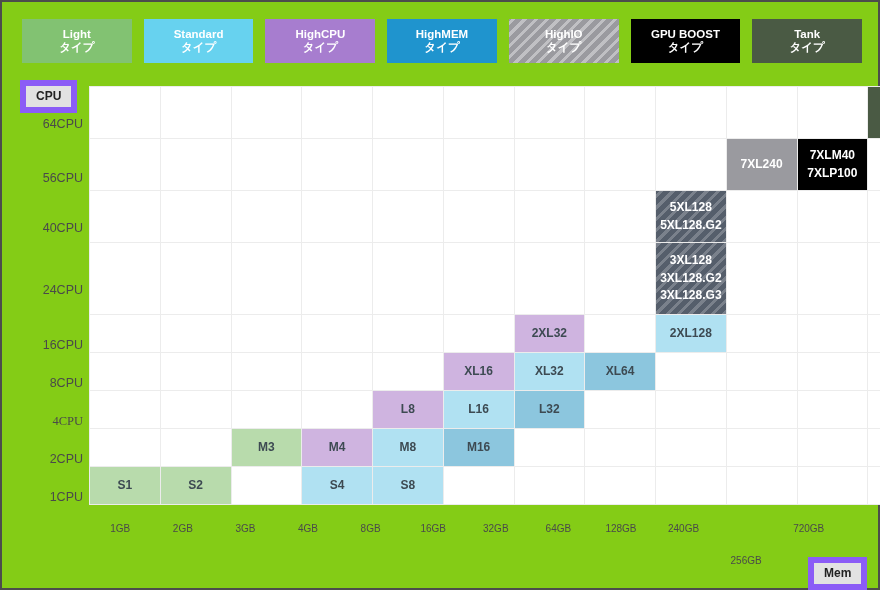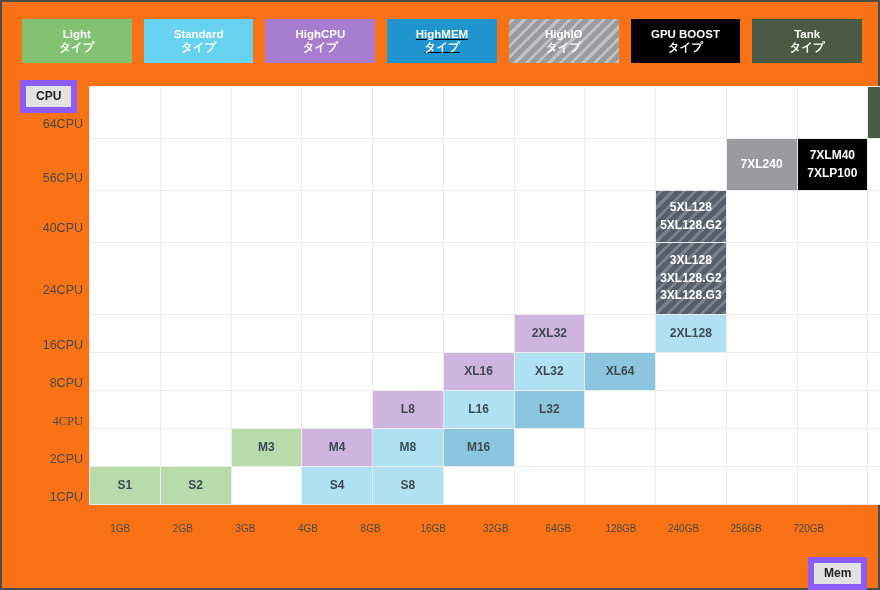--- a/index.html
+++ b/index.html
@@ -7,21 +7,21 @@
   body {
     width: 880px; height: 590px;
     background: #ffffff;
     font-family: "Liberation Sans", sans-serif;
     overflow: hidden;
   }
   #frame {
     position: relative;
     width: 880px; height: 590px;
     border: 2px solid #4c4c4c;
-    background: #f97316;
+    background: #84cc16;
     padding-left: 32px;
   }
 
   
   #legend {
     position: absolute;
     left: 20px; top: 17px;
     width: 840px; height: 44px;
     display: flex;
     gap: 12px;
@@ -160,21 +160,21 @@
         <span class="legend-jp" style="color: rgb(255, 255, 255);">タイプ</span>
       </div>
       <div class="legend-item" style="background: rgb(103, 210, 239);">
         <span class="legend-en" style="color: rgb(255, 255, 255); text-align: center;">Standard</span>
         <span class="legend-jp" style="color: rgb(255, 255, 255);">タイプ</span>
       </div>
       <div class="legend-item" style="background: rgb(167, 125, 207);">
         <span class="legend-en" style="color: rgb(255, 255, 255);">HighCPU</span>
         <span class="legend-jp" style="color: rgb(255, 255, 255);">タイプ</span>
       </div>
-      <div class="legend-item" style="background: rgb(31, 148, 206); text-decoration: underline;">
+      <div class="legend-item" style="background: rgb(31, 148, 206);">
         <span class="legend-en" style="color: rgb(255, 255, 255);">HighMEM</span>
         <span class="legend-jp" style="color: rgb(255, 255, 255);">タイプ</span>
       </div>
       <div class="legend-item striped" style="background: rgb(154, 154, 159);">
         <span class="legend-en" style="color: rgb(255, 255, 255);">HighIO</span>
         <span class="legend-jp" style="color: rgb(255, 255, 255);">タイプ</span>
       </div>
       <div class="legend-item" style="background: rgb(0, 0, 0);">
         <span class="legend-en" style="color: rgb(255, 255, 255);">GPU BOOST</span>
         <span class="legend-jp" style="color: rgb(255, 255, 255);">タイプ</span>
@@ -599,17 +599,17 @@
       <div class="xtick" style="left: 31.2917px;">1GB</div>
       <div class="xtick" style="left: 93.875px;">2GB</div>
       <div class="xtick" style="left: 156.458px;">3GB</div>
       <div class="xtick" style="left: 219.042px;">4GB</div>
       <div class="xtick" style="left: 281.625px;">8GB</div>
       <div class="xtick" style="left: 344.208px;">16GB</div>
       <div class="xtick" style="left: 406.792px;">32GB</div>
       <div class="xtick" style="left: 469.375px;">64GB</div>
       <div class="xtick" style="left: 531.958px;">128GB</div>
       <div class="xtick" style="left: 594.542px;">240GB</div>
-      <div class="xtick" style="left: 657.125px;">256GB</div>
+      <div class="xtick" style="left: 657.125px; margin-top: 32px;">256GB</div>
       <div class="xtick" style="left: 719.708px;">720GB</div>
     </div>
 
 </div>
 
 </body></html>

